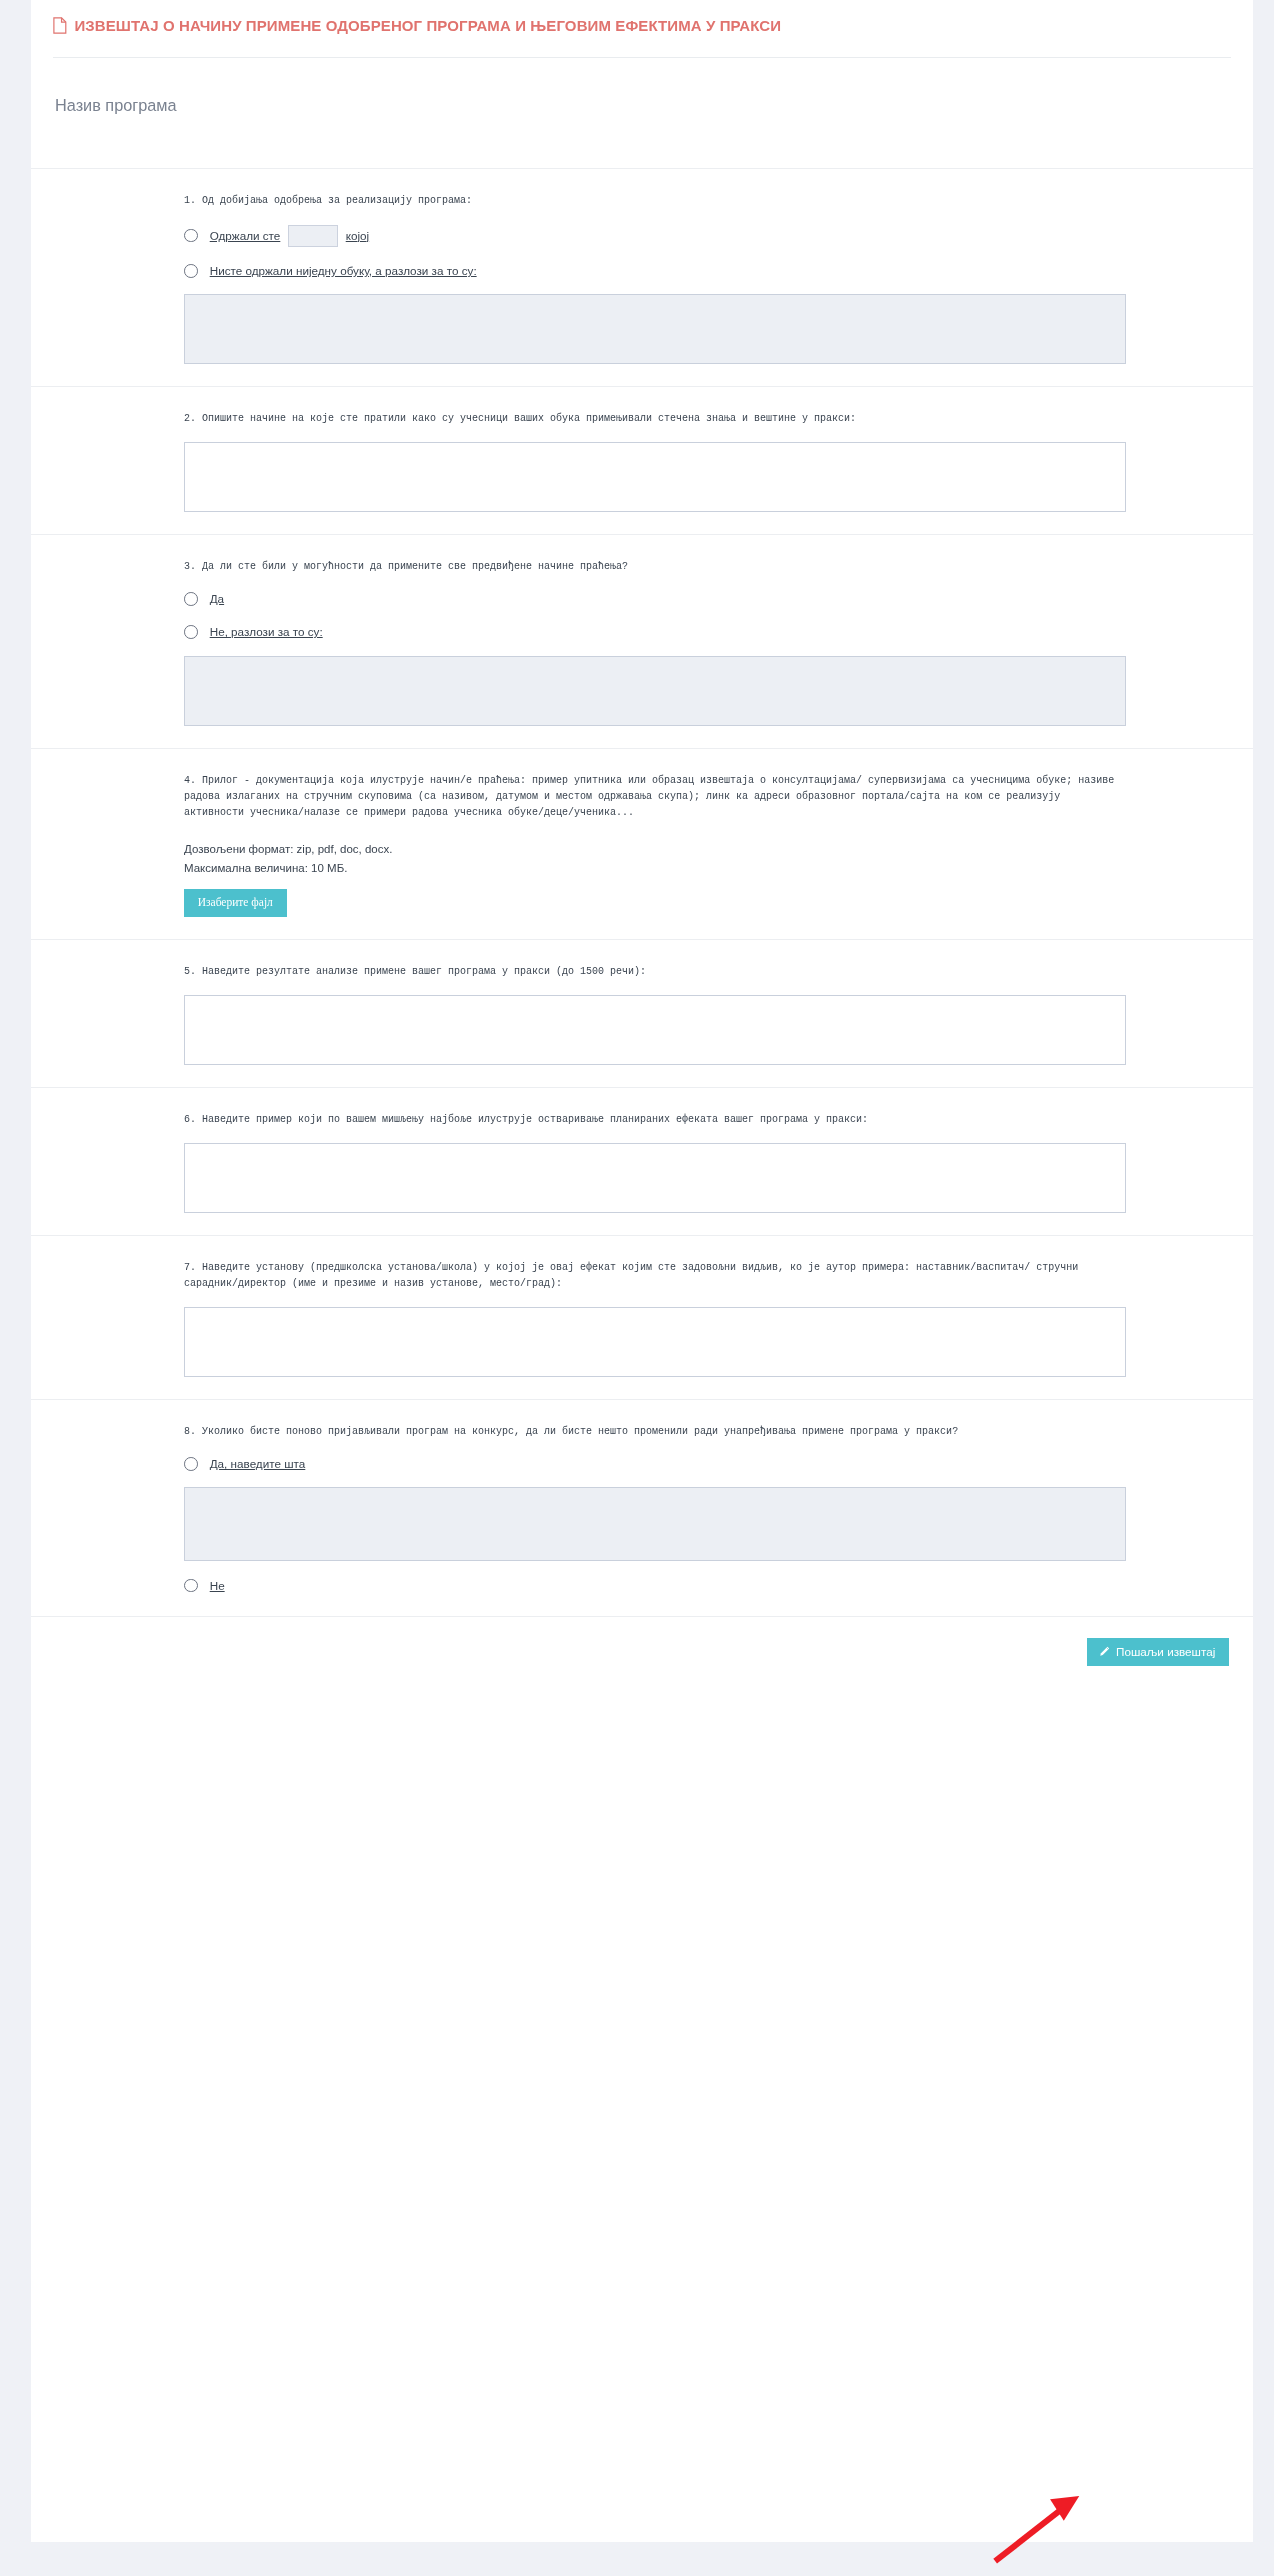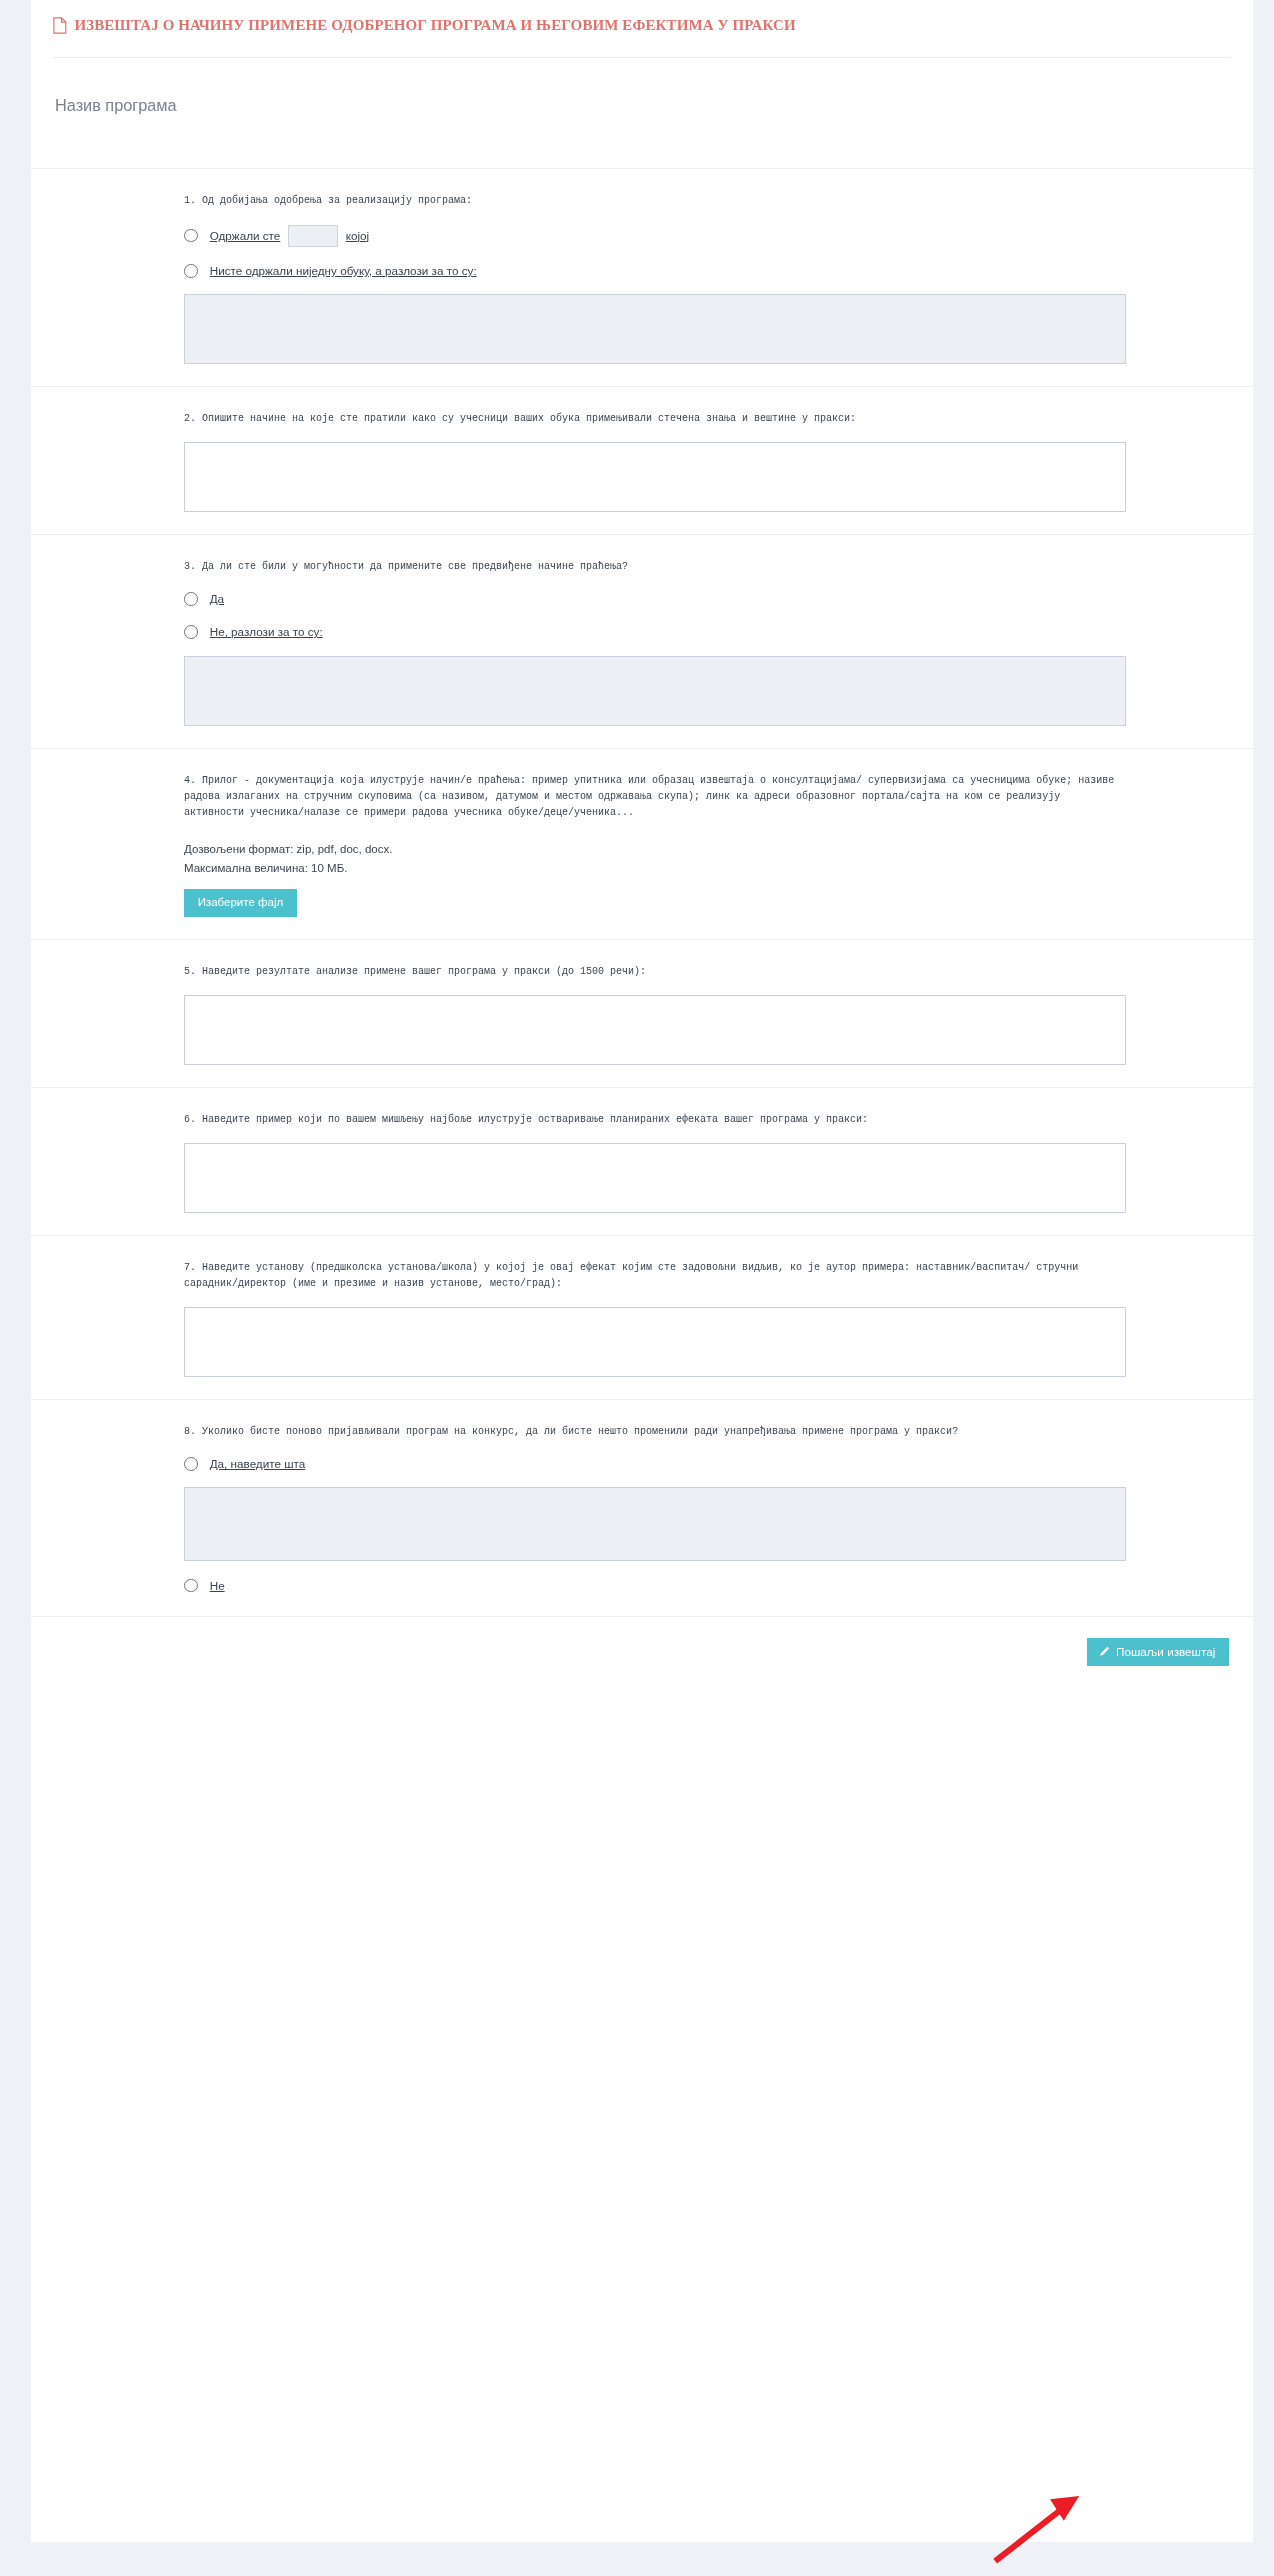--- a/index.html
+++ b/index.html
@@ -40,21 +40,20 @@
     margin-right: 7.7px;
     flex: none;
   }
   .doc-icon svg { display:block; }
   .doc-title {
     color: #e0736e;
     font-size: 15px;
     font-weight: bold;
     letter-spacing: 0.1px;
     white-space: nowrap;
-    font-family: Liberation Serif, serif;
   }
   .header-rule {
     margin: 6px 22px 0 22px;
     border-top: 0.9px solid #e9ecef;
   }
 
   
   .program-name {
     padding: 38px 0 0 24px;
     color: #7a8290;
@@ -133,21 +132,21 @@
     margin-top: 19px;
   }
   .btn-teal {
     display: inline-block;
     margin-top: 12px;
     background: #4cc0cd;
     color: #ffffff;
     border: none;
     padding: 7.7px 13.7px 8.6px 13.7px;
     font-size: 11.5px;
-    font-family: Liberation Sans, sans-serif;
+    font-family: Liberation Serif, serif;
     cursor: pointer;
     line-height: 1;
   }
 
   
   .footer {
     border-top: 0.9px solid #eceef1;
     padding: 20.6px 24px 26px 24px;
     display: flex;
     justify-content: flex-end;

